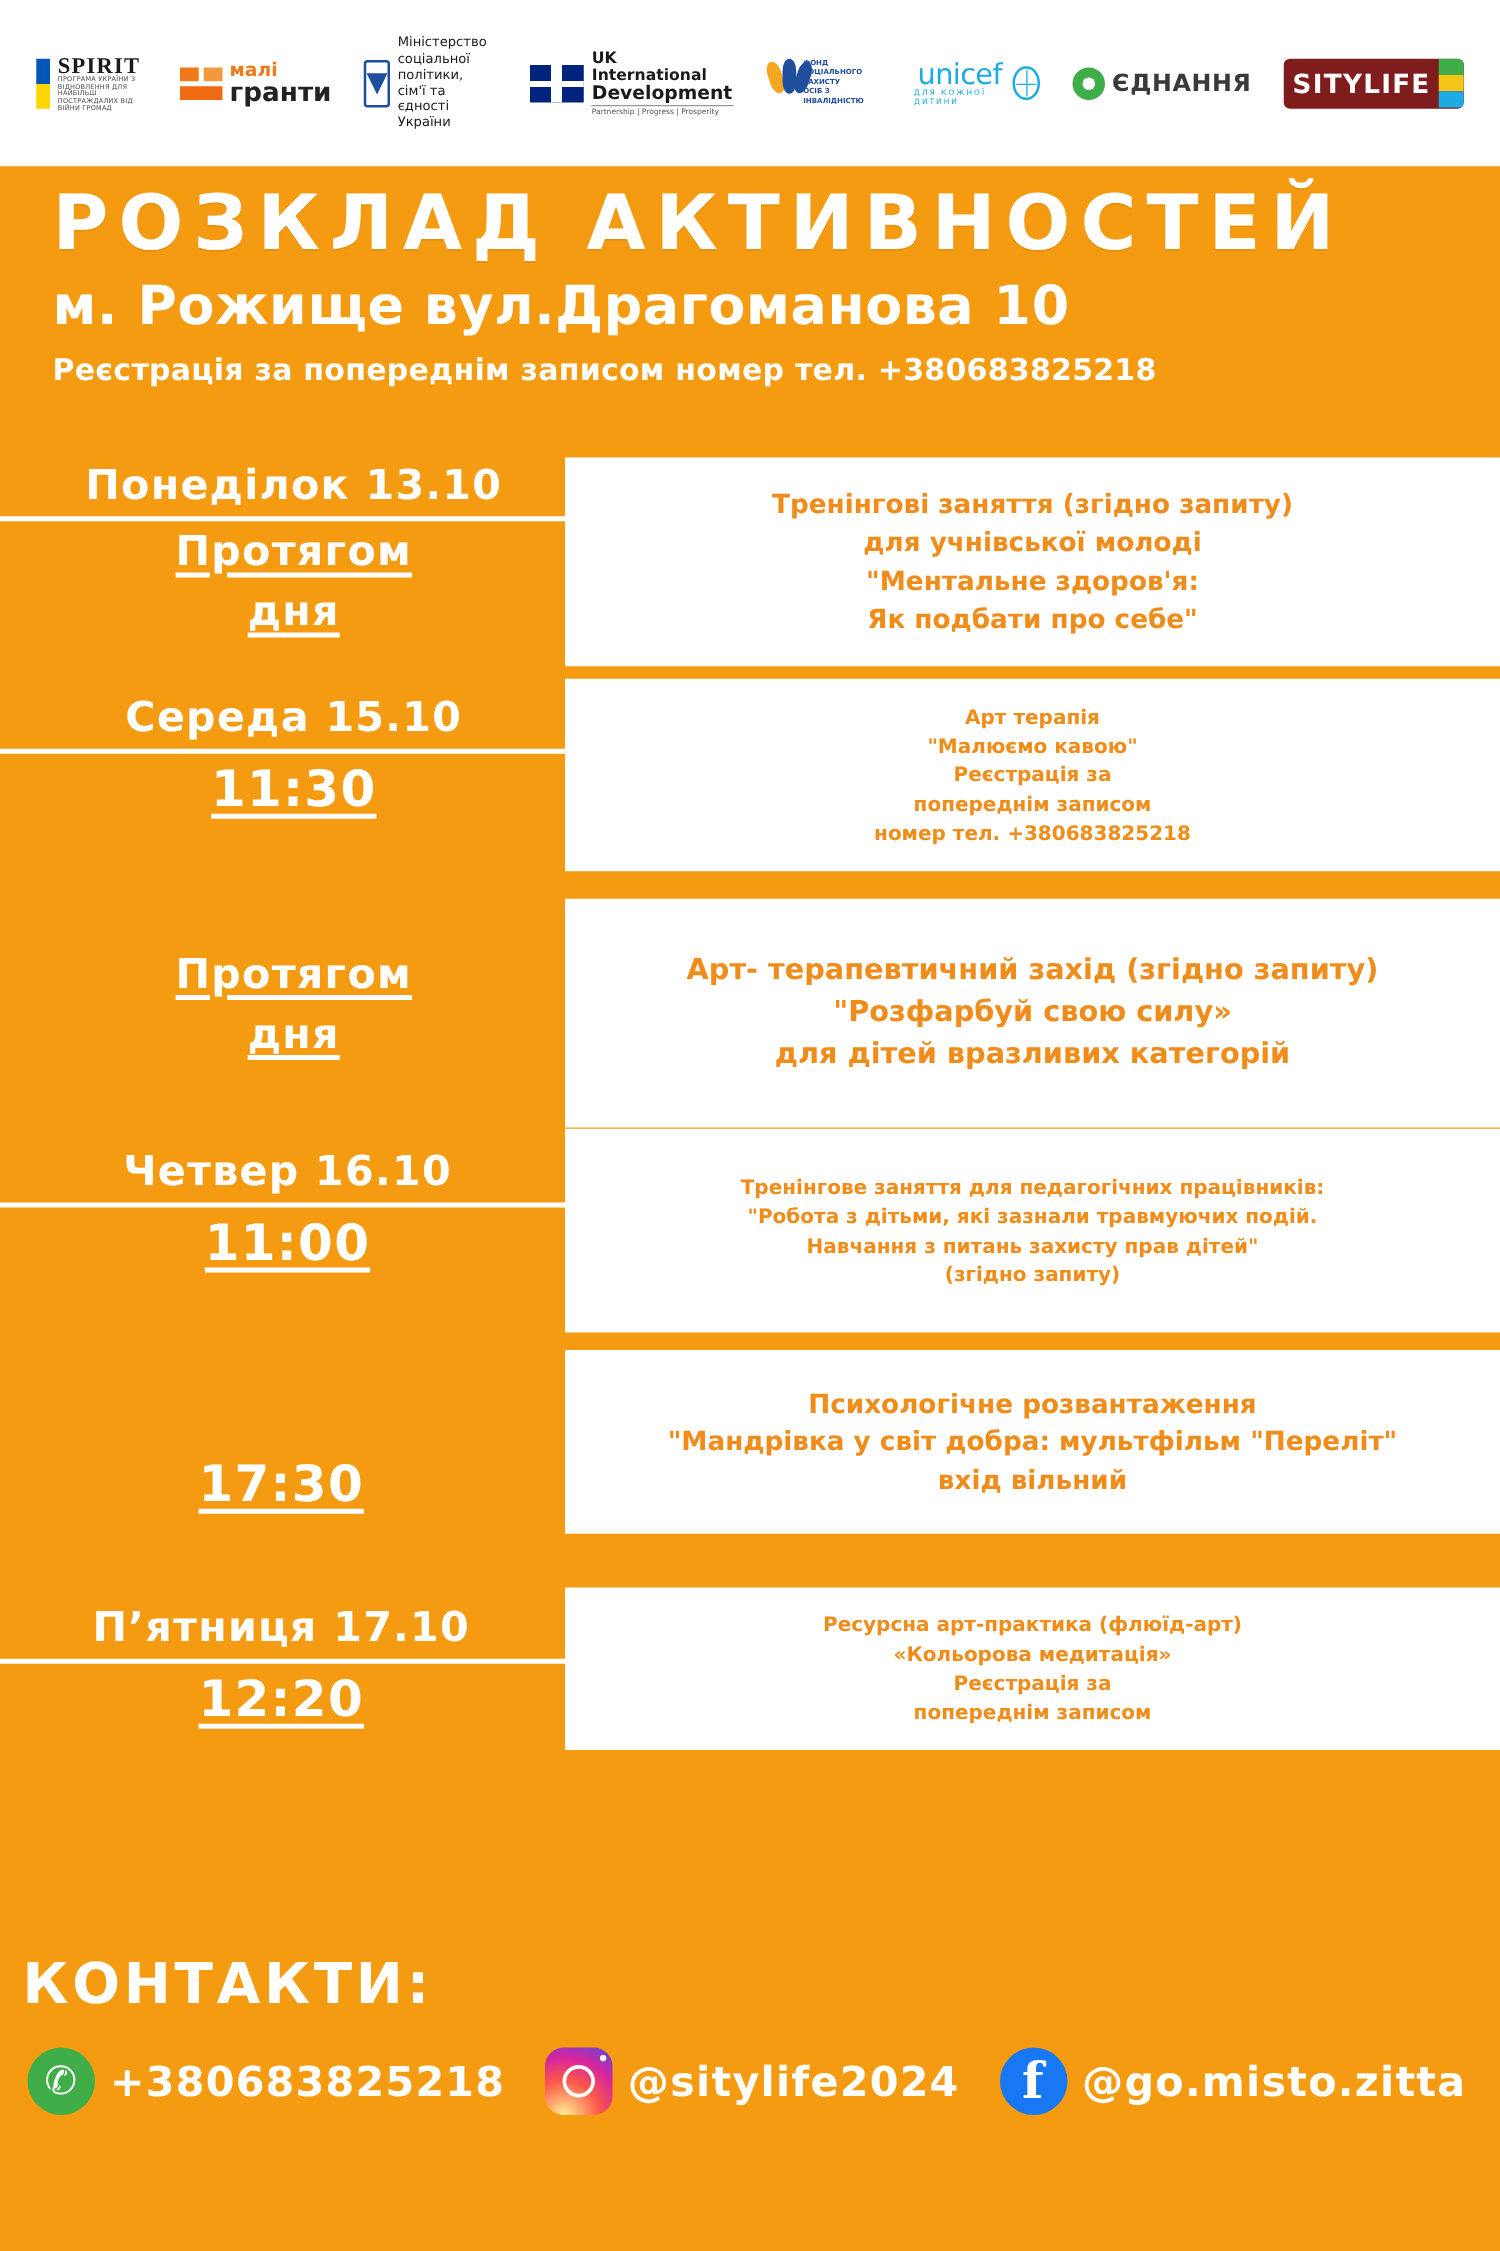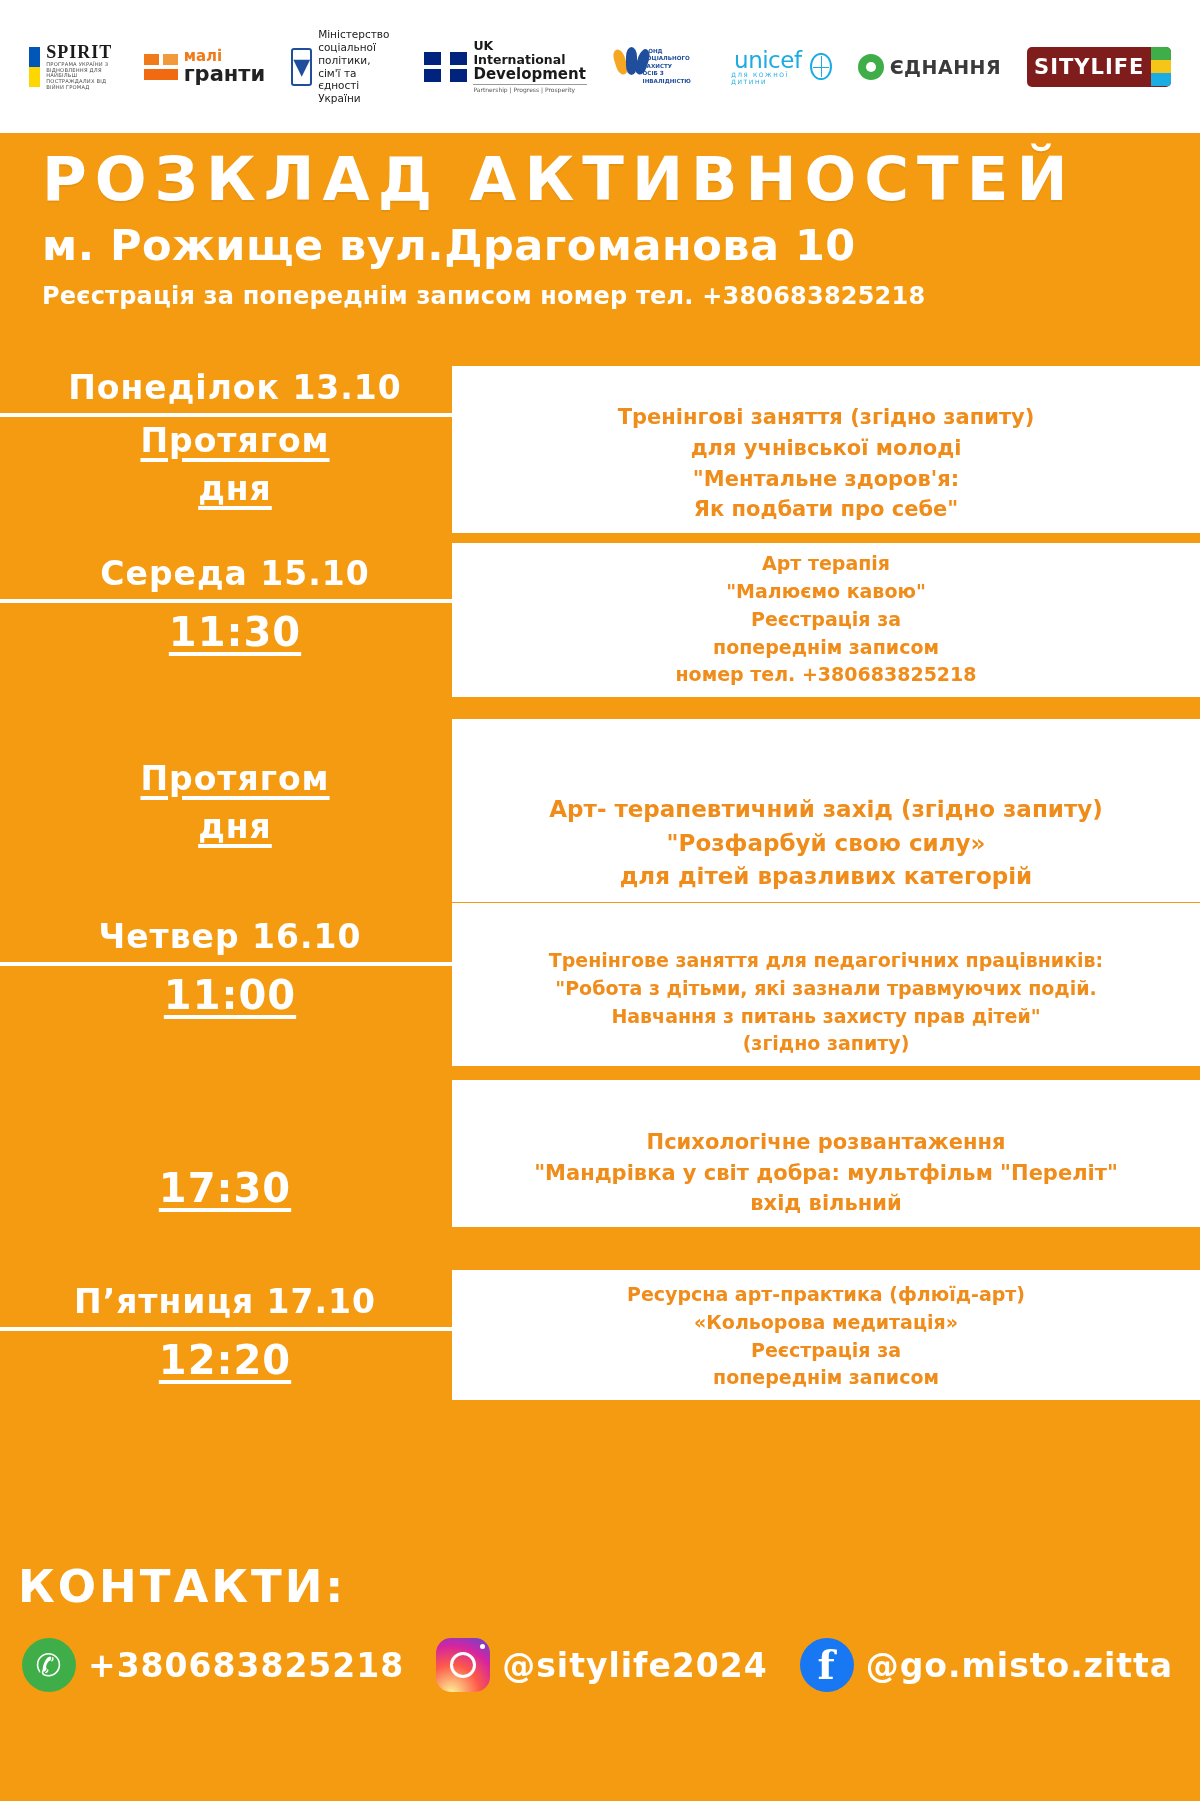--- a/index.html
+++ b/index.html
@@ -237,27 +237,27 @@
   .card {
     position: absolute;
     left: 452px;
     width: 748px;
     background: #ffffff;
     color: #F08C1A;
     text-align: center;
     font-weight: bold;
     display: flex;
     flex-direction: column;
-    justify-content: flex-end;
+    justify-content: center;
     align-items: center;
     padding: 8px 14px;
   }
   .card div { line-height: 1.46; white-space: nowrap; }
   .card.s22 div { font-size: 21px; }
-  .card.s20 div { font-size: 19px; }
+  .card.s20 div { font-size: 16px; }
   .card.s24 div { font-size: 23px; }
 
   
   .contacts-title {
     position: absolute;
     left: 18px;
     top: 1560px;
     color: #ffffff;
     font-weight: bold;
     font-size: 45px;

